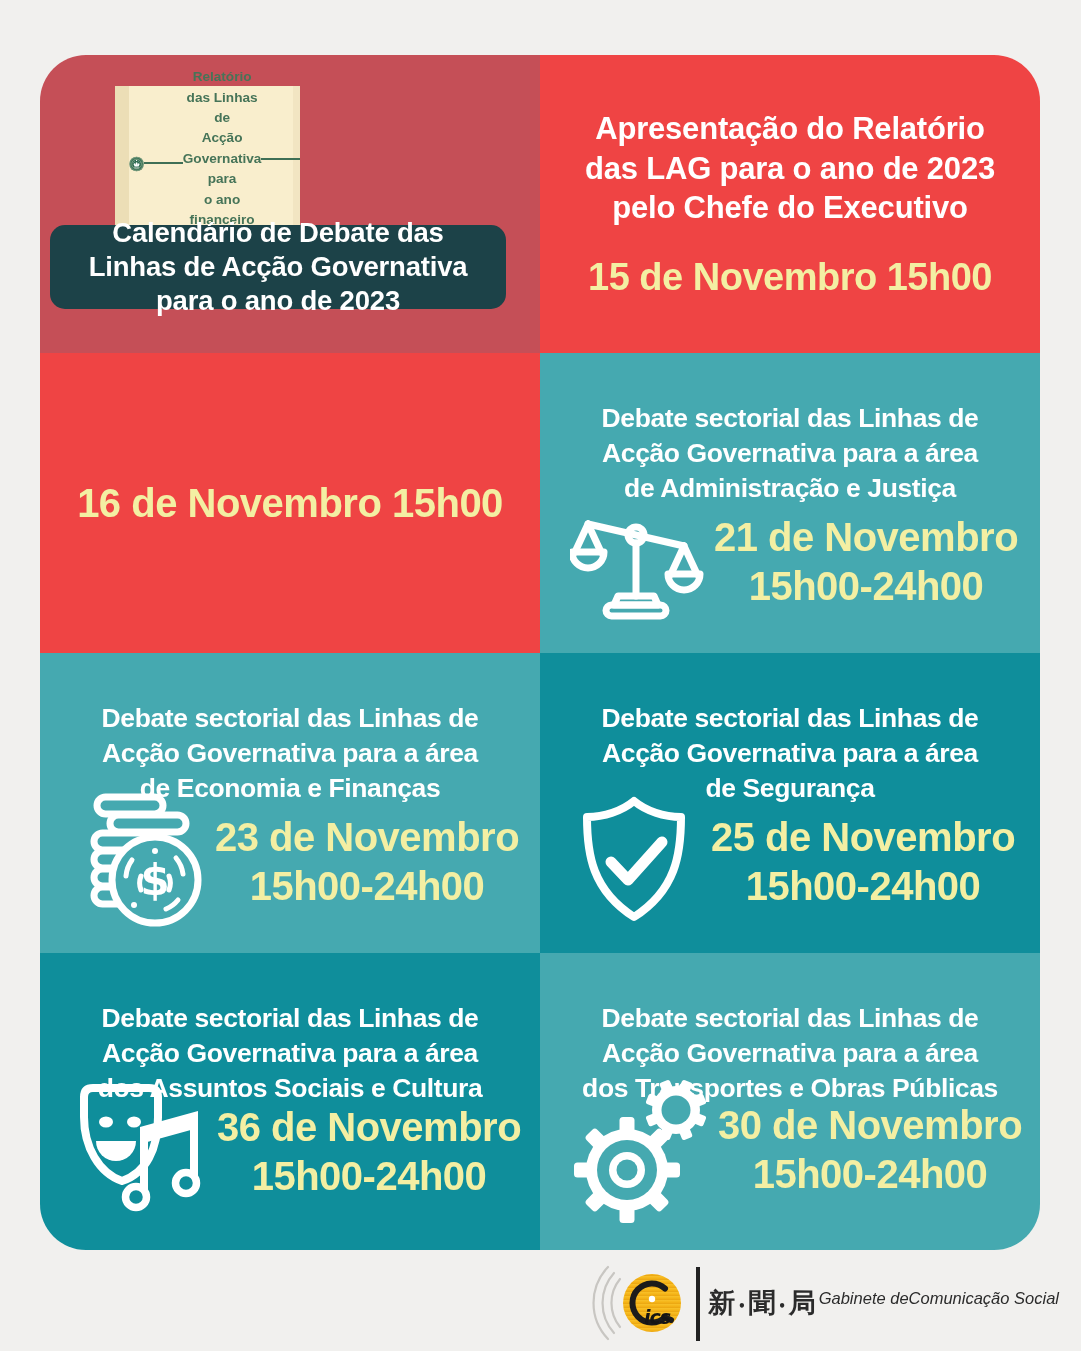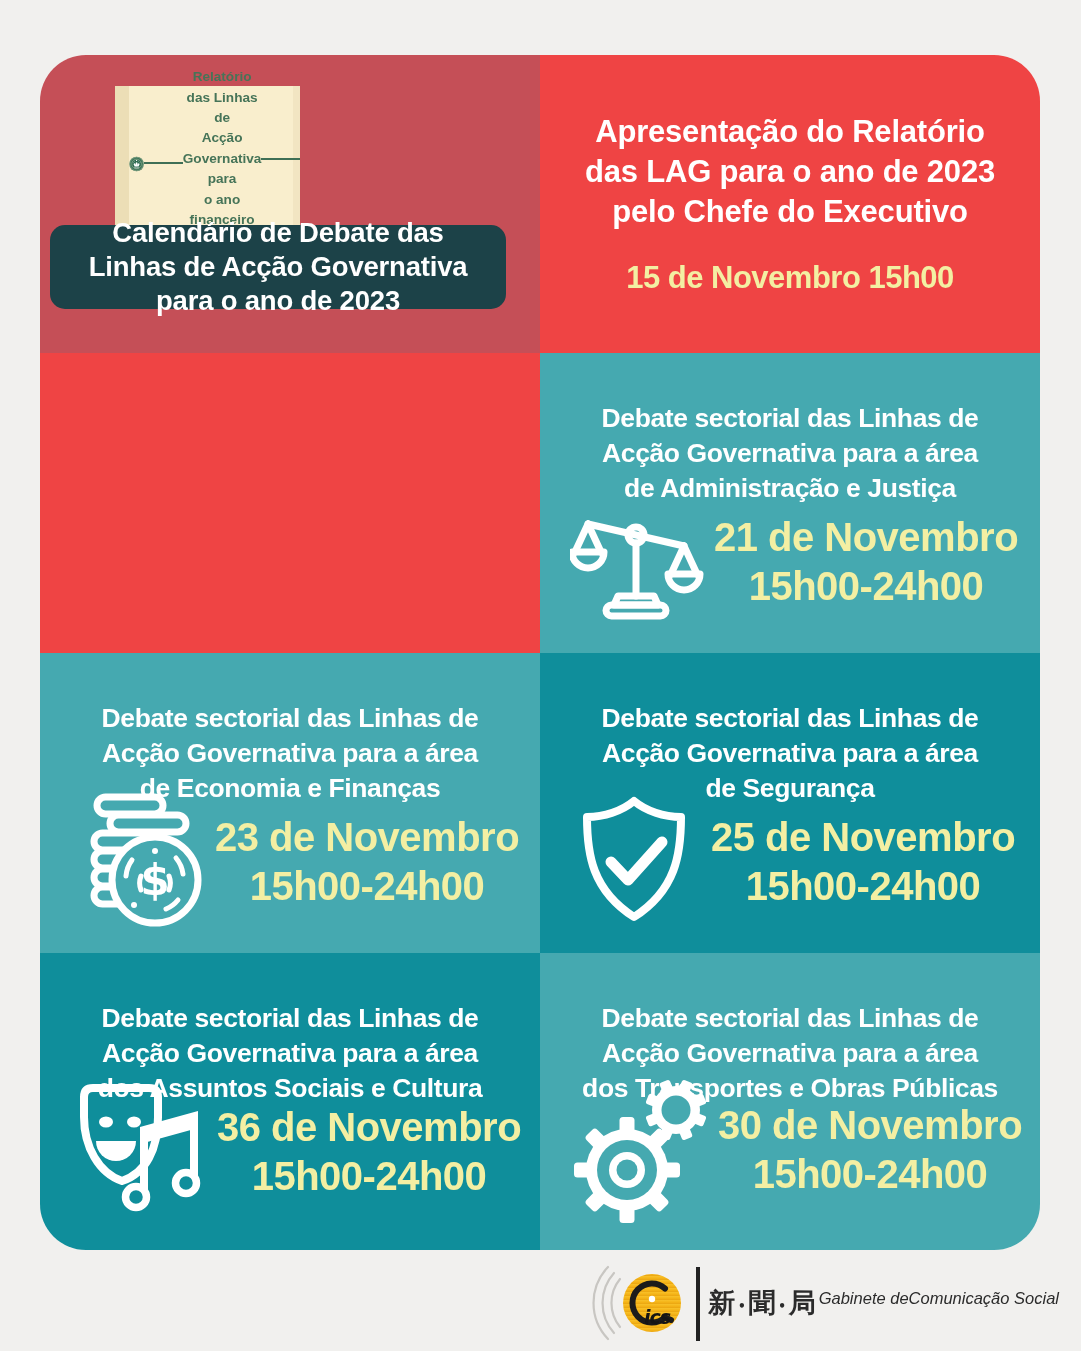--- a/index.html
+++ b/index.html
@@ -53,21 +53,21 @@
     height:100%; display:flex; flex-direction:column;
     justify-content:center; align-items:center;
     text-align:center; padding:0 12px; gap:28px;
   }
   .green-title {
     white-space:pre-line; color:#ffffff; font-weight:700;
     font-size:31px; line-height:1.28; letter-spacing:-0.2px;
   }
   .green-title.larger { font-size:34px; }
   .green-date {
-    color:#f3efa3; font-weight:700; font-size:31px; letter-spacing:-0.5px;
+    color:#f3efa3; font-weight:700; font-size:38px; letter-spacing:-0.5px;
   }
 
   
   .sector-title {
     white-space:pre-line; text-align:center;
     color:#ffffff; font-weight:700; font-size:26.5px; line-height:1.33;
     letter-spacing:-0.4px; padding-top:48px;
   }
   .sector-bottom {
     position:absolute; left:0; right:0; top:128px; height:162px;
@@ -136,20 +136,21 @@
     <div class="green-content">
       <div class="green-title">Apresentação do Relatório
 das LAG para o ano de 2023
 pelo Chefe do Executivo</div>
       <div class="green-date">15 de Novembro 15h00</div>
     </div>
   </div>
 
   <div class="cell bg-green">
     <div class="green-content" style="gap:38px">
+      <div class="green-date" style="font-size:40px">16 de Novembro 15h00</div>
     </div>
   </div>
 
   <div class="cell bg-teal-light">
     <div class="sector-title">Debate sectorial das Linhas de
 Acção Governativa para a área
 de Administração e Justiça</div>
     <div class="sector-bottom">
       <svg class="sector-icon" width="134" height="140" viewBox="0 0 134 140" fill="none" stroke="#ffffff" stroke-width="7" stroke-linecap="round" stroke-linejoin="round">
         <path d="M18 32 L114 54"></path>

